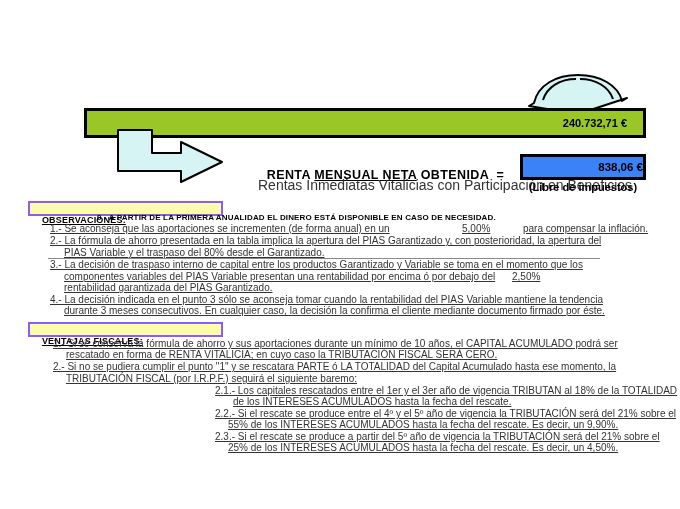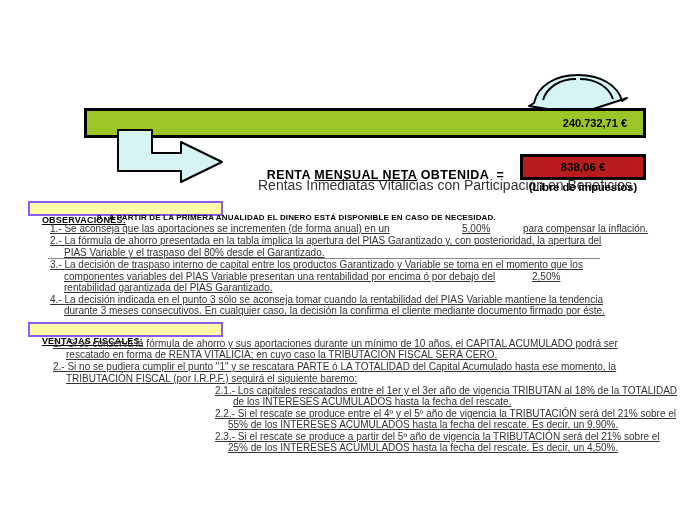--- a/index.html
+++ b/index.html
@@ -9,21 +9,21 @@
   .t8{font-size:10px;line-height:9px;color:#333;text-decoration:underline;}
   .t8b{font-size:8px;line-height:9px;color:#000;font-weight:bold;letter-spacing:.15px;}
   .capital-bar{left:84px;top:108px;width:562px;height:30px;box-sizing:border-box;
        border:3px solid #000;background:#9AC628;display:flex;align-items:center;}
   .capital-bar .lbl{margin-left:72px;font-size:11px;font-weight:bold;color:#000;}
   .capital-bar .val{margin-left:auto;margin-right:16px;font-size:11px;font-weight:bold;color:#000;}
   .renta-title{left:259px;top:154px;font-size:12.5px;font-weight:bold;color:#000;letter-spacing:.4px;}
   .renta-title .u{text-decoration:underline;}
   .renta-sub{left:258px;top:177px;font-size:14px;color:#333;}
   .renta-box{left:520px;top:154px;width:126px;height:26px;box-sizing:border-box;
-       border:3px solid #000;background:#b91c1c;text-align:center;
+       border:3px solid #000;background:#3b82f6;text-align:right;
        font-size:11.5px;font-weight:bold;color:#000;line-height:20px;}
   .renta-note{left:513px;top:181px;width:140px;text-align:center;
        font-size:11px;font-weight:bold;color:#000;}
   .sec-header{width:195px;height:15px;box-sizing:border-box;background:#FDFCA8;
        border:2px solid #8b5cf6;padding-left:3px;line-height:10px;}
   .sec-header span{font-size:9px;font-weight:bold;color:#000;text-decoration:underline;letter-spacing:.2px;}
   .hline{left:48px;top:258px;width:552px;height:1px;background:#8a8a8a;}
   svg{display:block;}
 </style>
 </head>
@@ -61,21 +61,21 @@
 <div class="abs t8" style="left:462px;top:224px;">5,00%</div>
 <div class="abs t8" style="left:523px;top:224px;">para compensar la inflación.</div>
 
 <div class="abs t8" style="left:50px;top:236px;">2.- La fórmula de ahorro presentada en la tabla implica la apertura del PIAS Garantizado y, con posterioridad, la apertura del</div>
 <div class="abs t8" style="left:64px;top:248px;">PIAS Variable y el traspaso del 80% desde el Garantizado.</div>
 
 <div class="abs hline"></div>
 
 <div class="abs t8" style="left:50px;top:260px;">3.- La decisión de traspaso interno de capital entre los productos Garantizado y Variable se toma en el momento que los</div>
 <div class="abs t8" style="left:64px;top:272px;">componentes variables del PIAS Variable presentan una rentabilidad por encima ó por debajo del</div>
-<div class="abs t8" style="left:532px;top:272px;text-align:center;">2,50%</div>
+<div class="abs t8" style="left:512px;top:272px;text-align:center;">2,50%</div>
 <div class="abs t8" style="left:64px;top:283px;">rentabilidad garantizada del PIAS Garantizado.</div>
 
 <div class="abs t8" style="left:50px;top:295px;">4.- La decisión indicada en el punto 3 sólo se aconseja tomar cuando la rentabilidad del PIAS Variable mantiene la tendencia</div>
 <div class="abs t8" style="left:64px;top:306px;">durante 3 meses consecutivos. En cualquier caso, la decisión la confirma el cliente mediante documento firmado por éste.</div>
 
 <div class="abs sec-header" style="left:28px;top:322px;">
   <span>VENTAJAS FISCALES:</span>
 </div>
 
 <div class="abs t8" style="left:53px;top:339px;">1.- Si se conserva la fórmula de ahorro y sus aportaciones durante un mínimo de 10 años, el CAPITAL ACUMULADO podrá ser</div>

